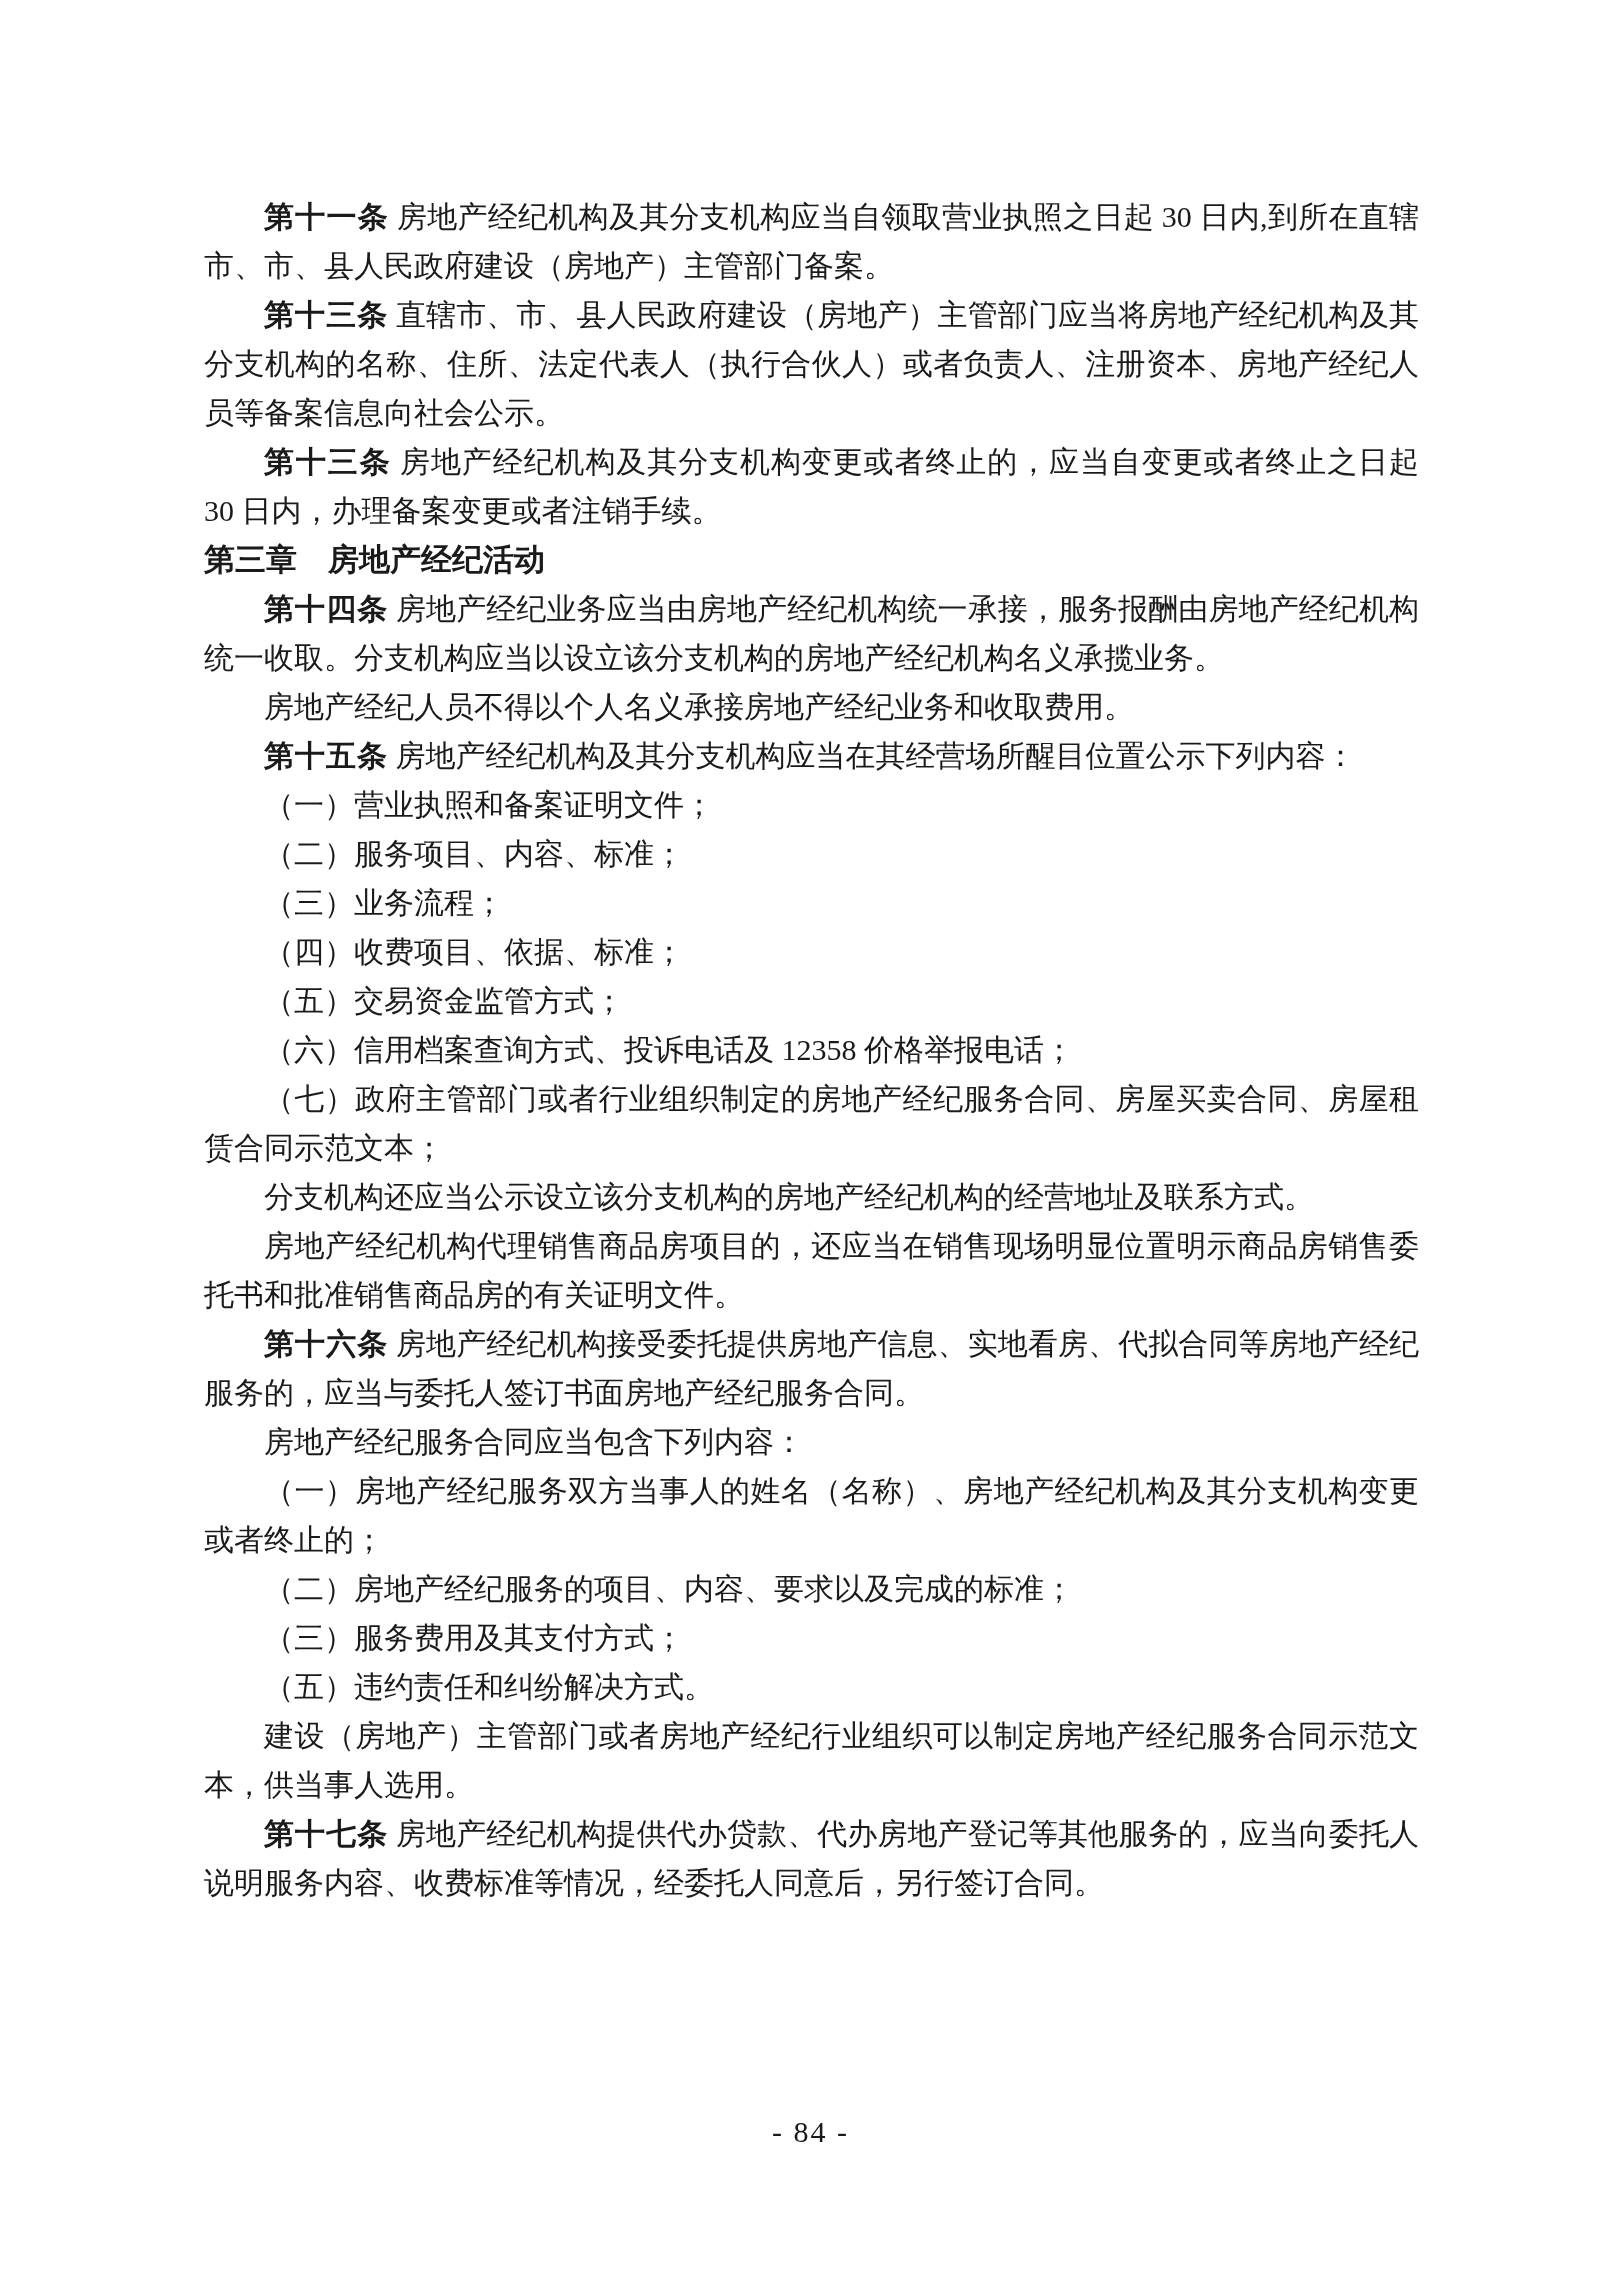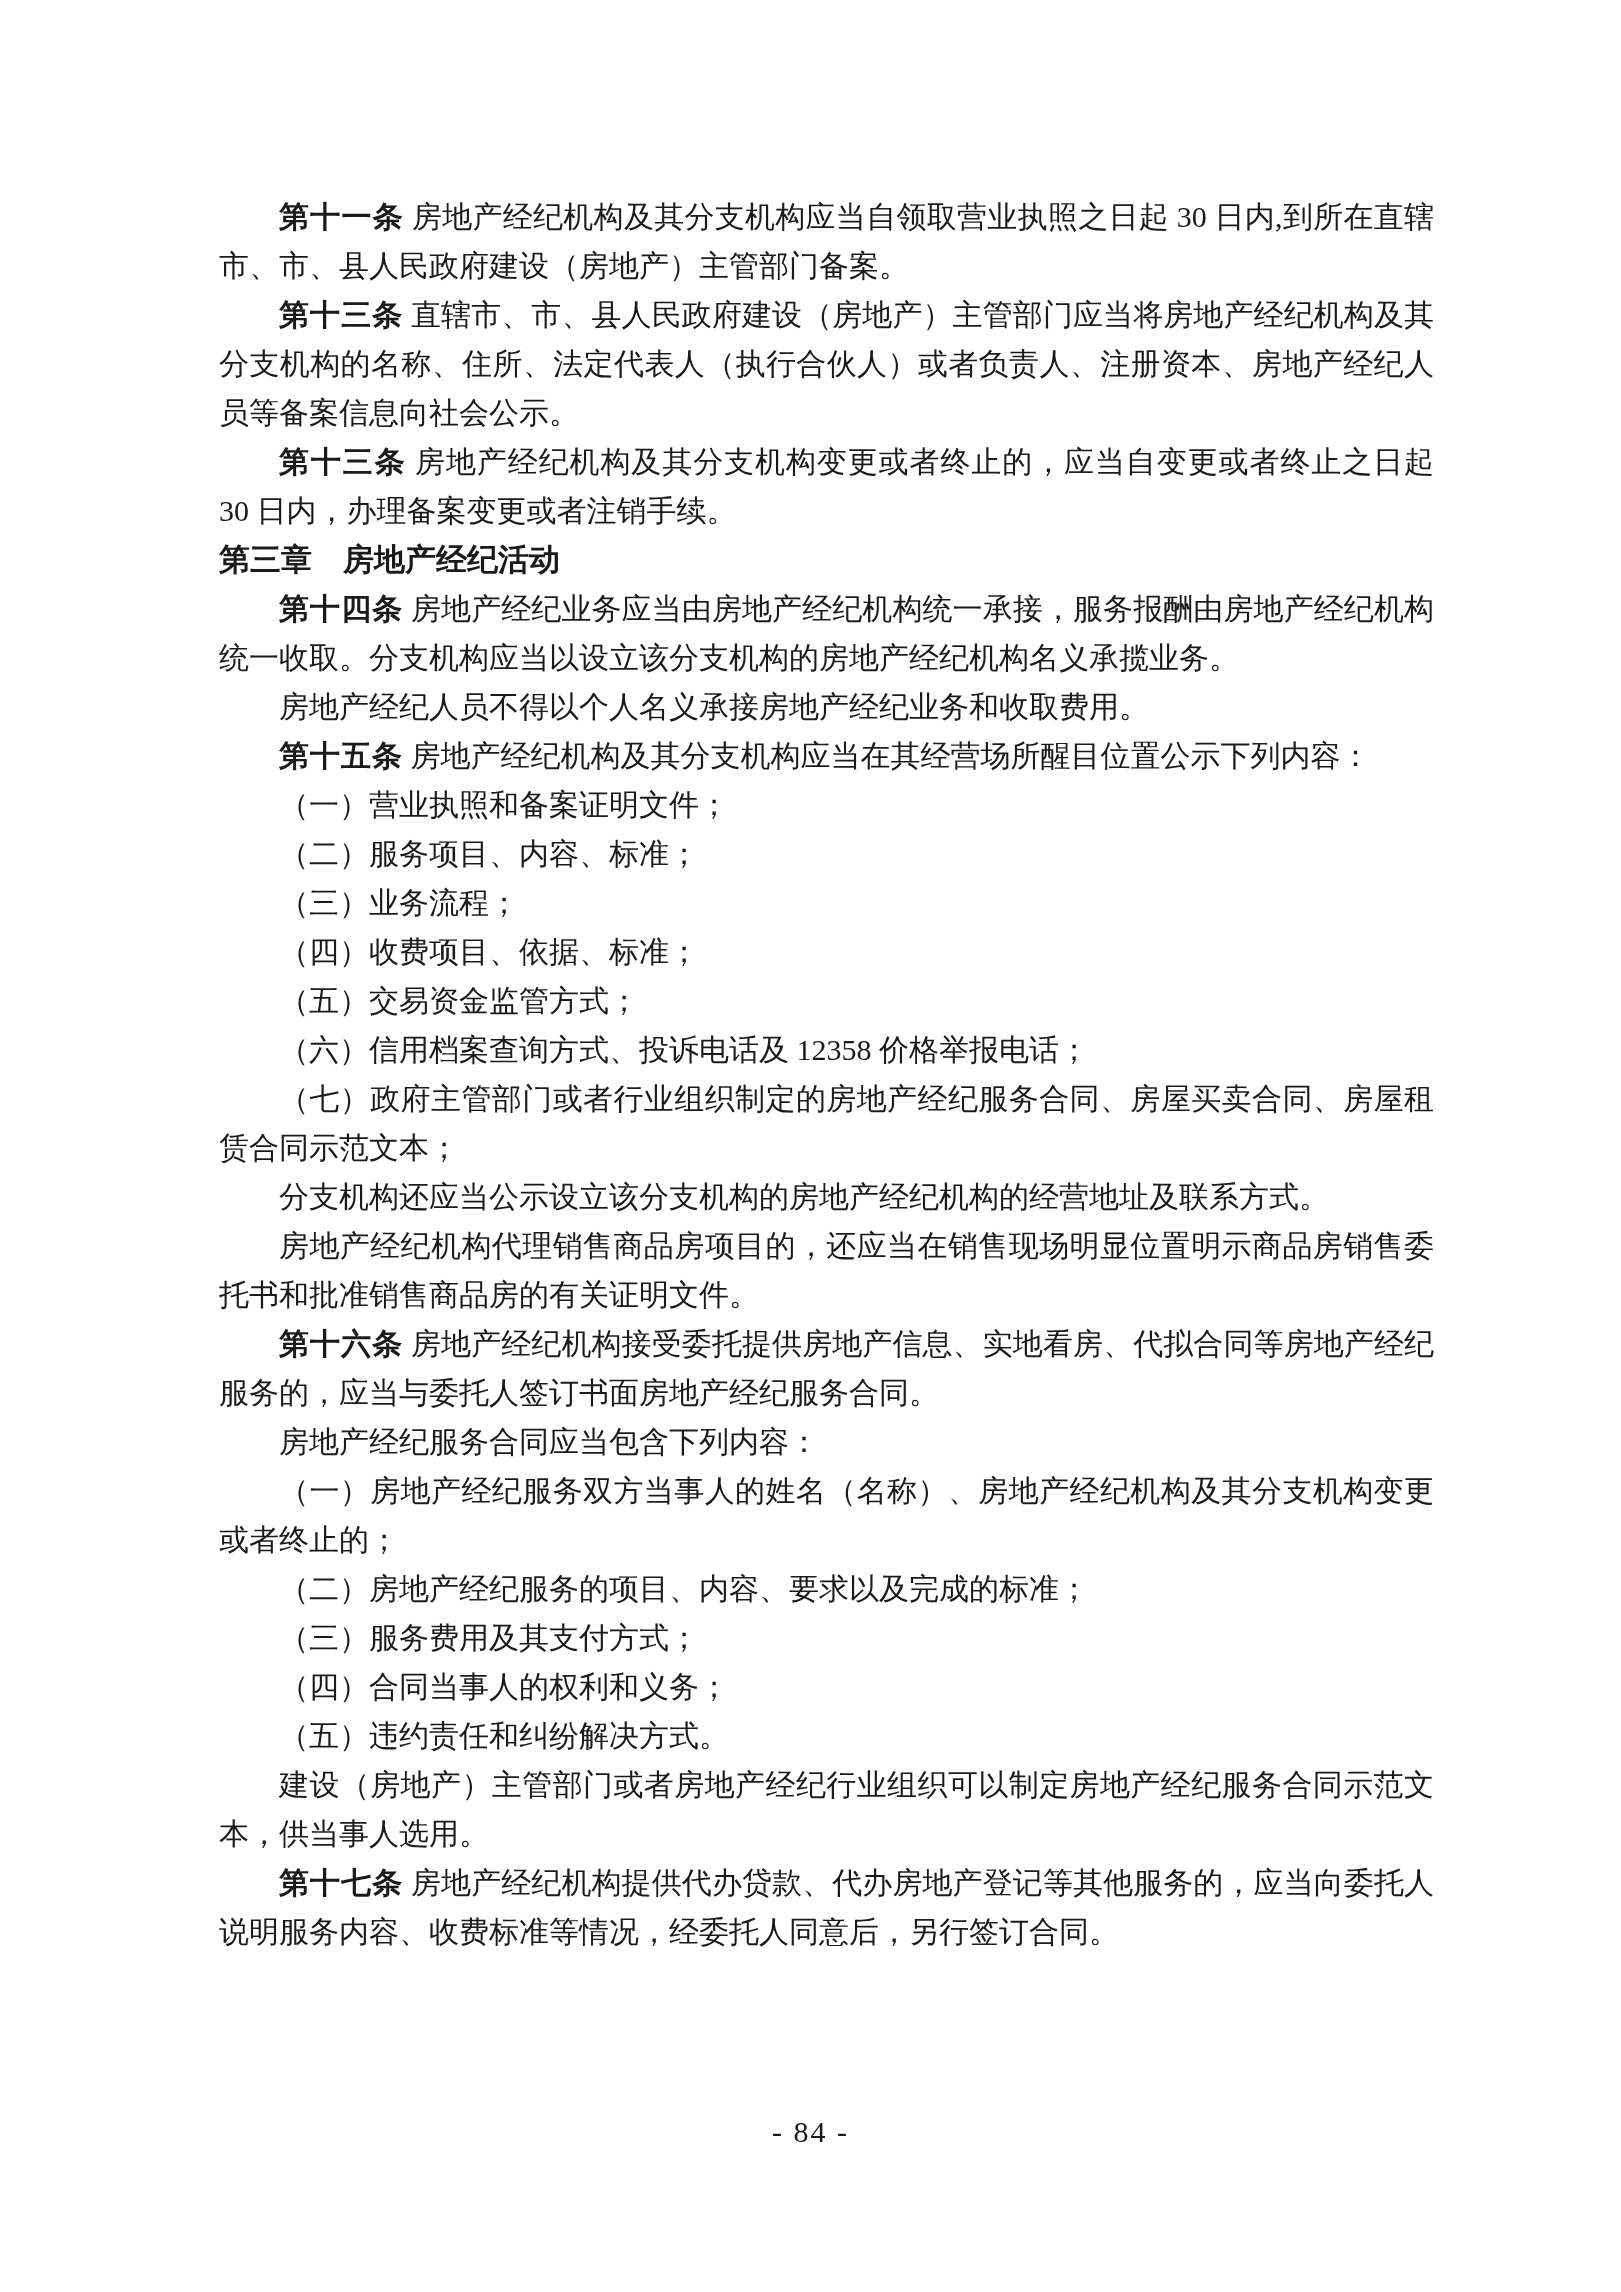--- a/index.html
+++ b/index.html
@@ -7,21 +7,21 @@
     position: relative;
     width: 1621px;
     height: 2293px;
     background: #ffffff;
     overflow: hidden;
     font-family: "Liberation Serif", "DejaVu Serif", serif;
     color: #1a1a1a;
   }
   .content {
     position: absolute;
-    left: 219px;
+    left: 204px;
     top: 192px;
     width: 1215px;
     font-size: 30px;
     line-height: 49px;
     text-align: justify;
   }
   .para {
     margin: 0;
     text-indent: 2em;
   }
@@ -67,20 +67,19 @@
       <p class="para">（五）交易资金监管方式；</p>
       <p class="para">（六）信用档案查询方式、投诉电话及 12358 价格举报电话；</p>
       <p class="para">（七）政府主管部门或者行业组织制定的房地产经纪服务合同、房屋买卖合同、房屋租赁合同示范文本；</p>
       <p class="para">分支机构还应当公示设立该分支机构的房地产经纪机构的经营地址及联系方式。</p>
       <p class="para">房地产经纪机构代理销售商品房项目的，还应当在销售现场明显位置明示商品房销售委托书和批准销售商品房的有关证明文件。</p>
       <p class="para"><b class="article-label">第十六条</b> 房地产经纪机构接受委托提供房地产信息、实地看房、代拟合同等房地产经纪服务的，应当与委托人签订书面房地产经纪服务合同。</p>
       <p class="para">房地产经纪服务合同应当包含下列内容：</p>
       <p class="para">（一）房地产经纪服务双方当事人的姓名（名称）、房地产经纪机构及其分支机构变更或者终止的；</p>
       <p class="para">（二）房地产经纪服务的项目、内容、要求以及完成的标准；</p>
       <p class="para">（三）服务费用及其支付方式；</p>
-      <p class="para">（四）合同当事人的权利和义务；</p>
       <p class="para">（五）违约责任和纠纷解决方式。</p>
       <p class="para">建设（房地产）主管部门或者房地产经纪行业组织可以制定房地产经纪服务合同示范文本，供当事人选用。</p>
       <p class="para"><b class="article-label">第十七条</b> 房地产经纪机构提供代办贷款、代办房地产登记等其他服务的，应当向委托人说明服务内容、收费标准等情况，经委托人同意后，另行签订合同。</p>
     </div>
   <div class="footer">- 84 -</div>
 </div>
 
 
 </body></html>

